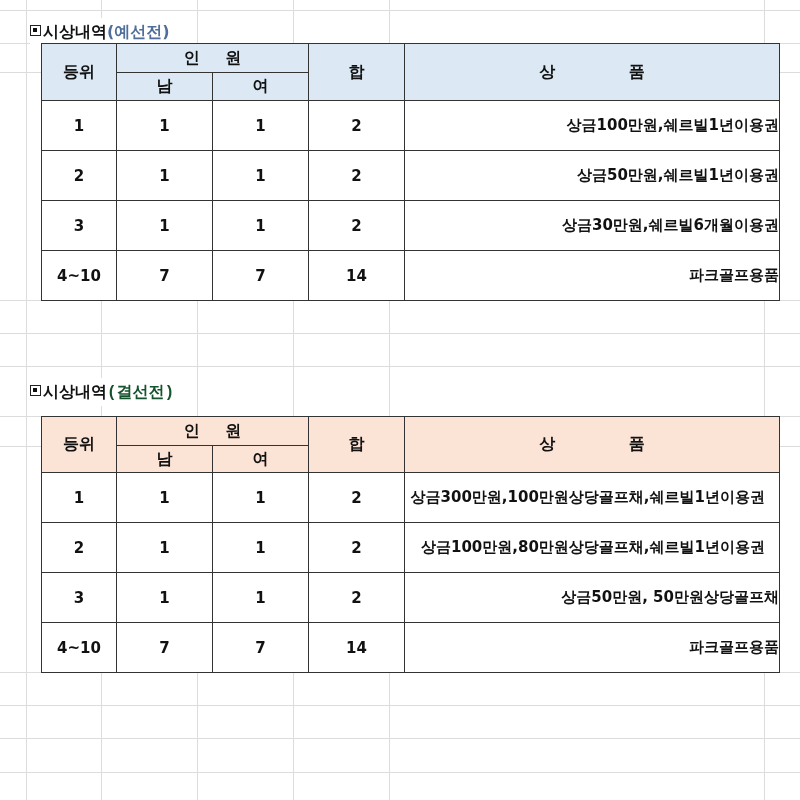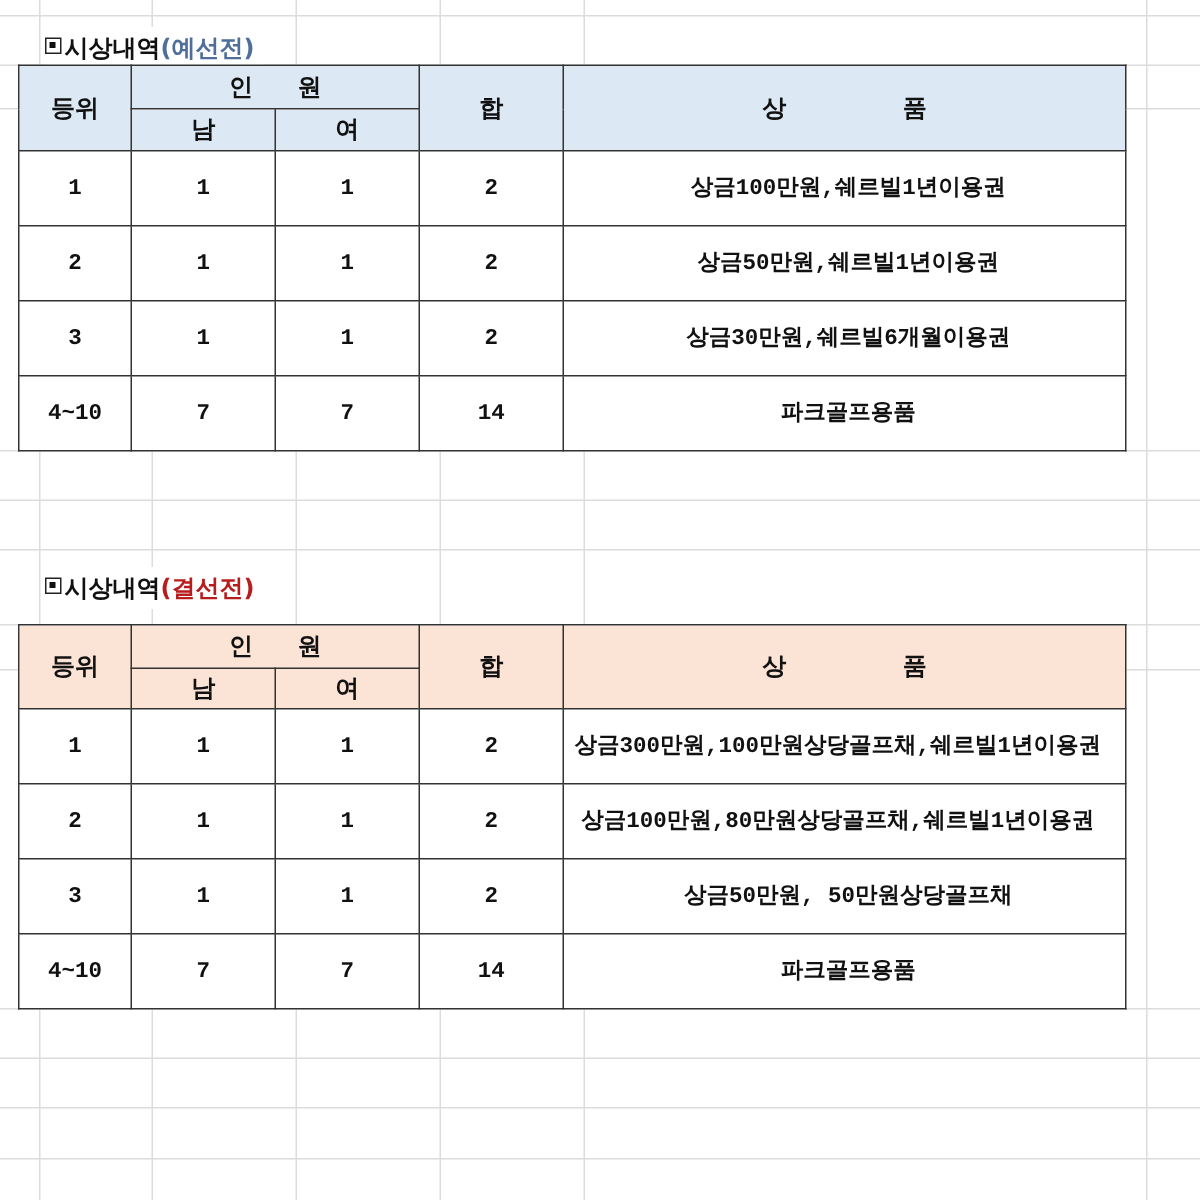--- a/index.html
+++ b/index.html
@@ -20,34 +20,33 @@
     }
     .title .box {
       display: inline-block; width: 11px; height: 11px;
       border: 1.5px solid #222; box-sizing: border-box; position: relative;
       vertical-align: middle; margin-right: 2px; top: -2px; background:#fff;
     }
     .title .box::after {
       content: ""; position: absolute; left: 2px; top: 2px; width: 4px; height: 4px; background: #111;
     }
     .title .accent-blue { color: #4f6f9a; }
-    .title .accent-red { color: #b91c1c; }
+    .title .accent-red { color: #14532d; font-family: Liberation Mono, monospace; }
 
     table.prize {
-      position: absolute; left: 12px;
+      position: absolute; left: 41px;
       border-collapse: collapse; table-layout: fixed;
       background: #fff;
-      font-family: Liberation Mono, monospace;
     }
     table.prize td {
       border: 1px solid #333; text-align: center; vertical-align: middle;
       font-size: 15px; font-weight: bold; padding: 0; overflow: hidden;
     }
     table.prize td.left {
-      text-align: center; padding-left: 5px; line-height: 19px;
+      text-align: right; padding-left: 5px; line-height: 19px;
     }
     table.prize tr.hrow td { font-size: 16px; }
     table.blue tr.hrow td { background: #dce8f3; }
     table.red tr.hrow td { background: #fbe3d6; }
     .spaced { letter-spacing: 10px; padding-left: 10px; }
     .spaced-wide { letter-spacing: 34px; padding-left: 34px; }
   </style>
 </head>
 <body>
 

